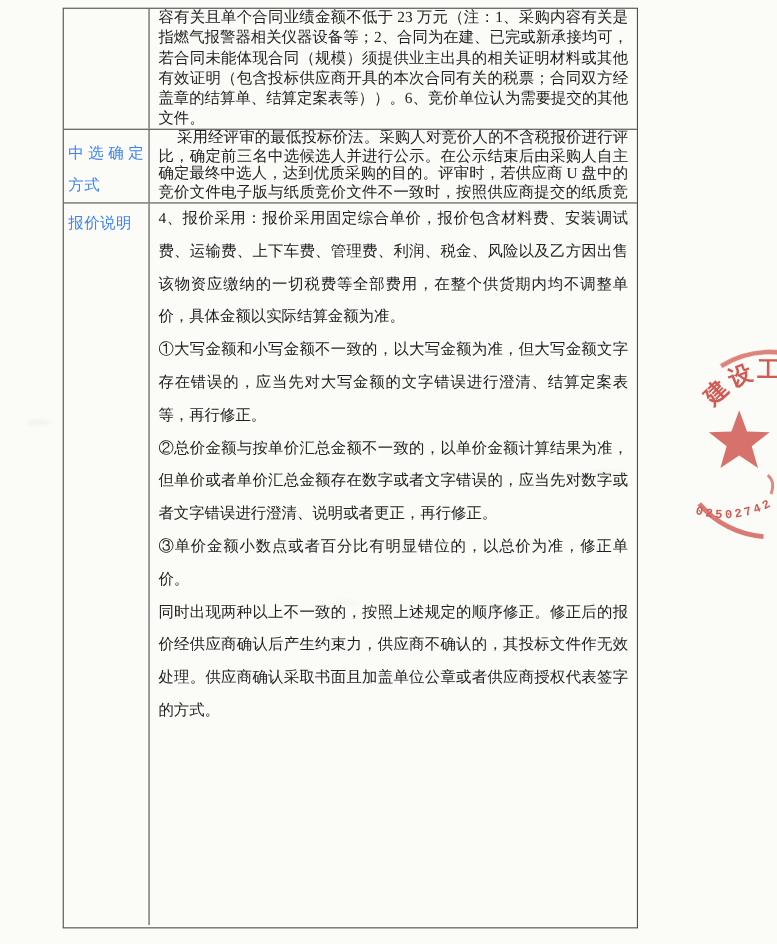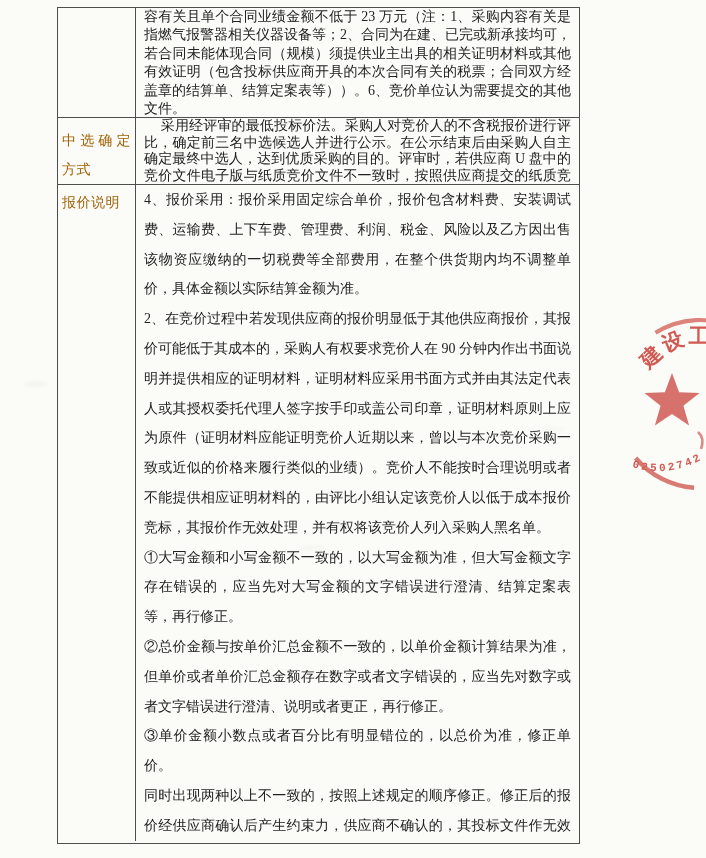--- a/index.html
+++ b/index.html
@@ -15,21 +15,21 @@
     position:absolute;left:57px;top:7px;width:523px;height:837px;
     box-sizing:border-box;border:1px solid #4e4e4c;
     background:transparent;
   }
   .t-row{display:flex;box-sizing:border-box;}
   .t-row.r1{height:110px;border-bottom:1px solid #4e4e4c;}
   .t-row.r2{height:67px;border-bottom:1px solid #4e4e4c;}
   .t-row.r3{height:656px;}
   .lbl{
     width:78px;box-sizing:border-box;border-right:1px solid #4e4e4c;
-    padding:0 4px;font-size:14px;letter-spacing:.5px;color:#a16207;
+    padding:0 4px;font-size:14px;letter-spacing:.5px;color:#3b82f6;
     overflow:hidden;flex:none;
   }
   .r2 .lbl{padding-top:8px;line-height:29px;text-align:justify;}
   .r3 .lbl{padding-top:9px;text-align:left;}
   .cnt{
     flex:1;box-sizing:border-box;padding:0 8px;overflow:hidden;
     font-size:14px;text-align:justify;color:#222;
   }
   .cnt p{margin:0;}
   .r1 .cnt p{line-height:18.4px;}
@@ -69,21 +69,20 @@
       <div class="lbl">中选确定方式</div>
       <div class="cnt">
         <p>采用经评审的最低投标价法。采购人对竞价人的不含税报价进行评比，确定前三名中选候选人并进行公示。在公示结束后由采购人自主确定最终中选人，达到优质采购的目的。评审时，若供应商 U 盘中的竞价文件电子版与纸质竞价文件不一致时，按照供应商提交的纸质竞价文件进行评比。</p>
       </div>
     </div>
 
     <div class="t-row r3">
       <div class="lbl">报价说明</div>
       <div class="cnt">
         <p>4、报价采用：报价采用固定综合单价，报价包含材料费、安装调试费、运输费、上下车费、管理费、利润、税金、风险以及乙方因出售该物资应缴纳的一切税费等全部费用，在整个供货期内均不调整单价，具体金额以实际结算金额为准。</p>
-        <p>2、在竞价过程中若发现供应商的报价明显低于其他供应商报价，其报价可能低于其成本的，采购人有权要求竞价人在 90 分钟内作出书面说明并提供相应的证明材料，证明材料应采用书面方式并由其法定代表人或其授权委托代理人签字按手印或盖公司印章，证明材料原则上应为原件（证明材料应能证明竞价人近期以来，曾以与本次竞价采购一致或近似的价格来履行类似的业绩）。竞价人不能按时合理说明或者不能提供相应证明材料的，由评比小组认定该竞价人以低于成本报价竞标，其报价作无效处理，并有权将该竞价人列入采购人黑名单。</p>
         <p>①大写金额和小写金额不一致的，以大写金额为准，但大写金额文字存在错误的，应当先对大写金额的文字错误进行澄清、结算定案表等，再行修正。</p>
         <p>②总价金额与按单价汇总金额不一致的，以单价金额计算结果为准，但单价或者单价汇总金额存在数字或者文字错误的，应当先对数字或者文字错误进行澄清、说明或者更正，再行修正。</p>
         <p>③单价金额小数点或者百分比有明显错位的，以总价为准，修正单价。</p>
         <p>同时出现两种以上不一致的，按照上述规定的顺序修正。修正后的报价经供应商确认后产生约束力，供应商不确认的，其投标文件作无效处理。供应商确认采取书面且加盖单位公章或者供应商授权代表签字的方式。</p>
 
       </div>
     </div>
 
   </div>
 

